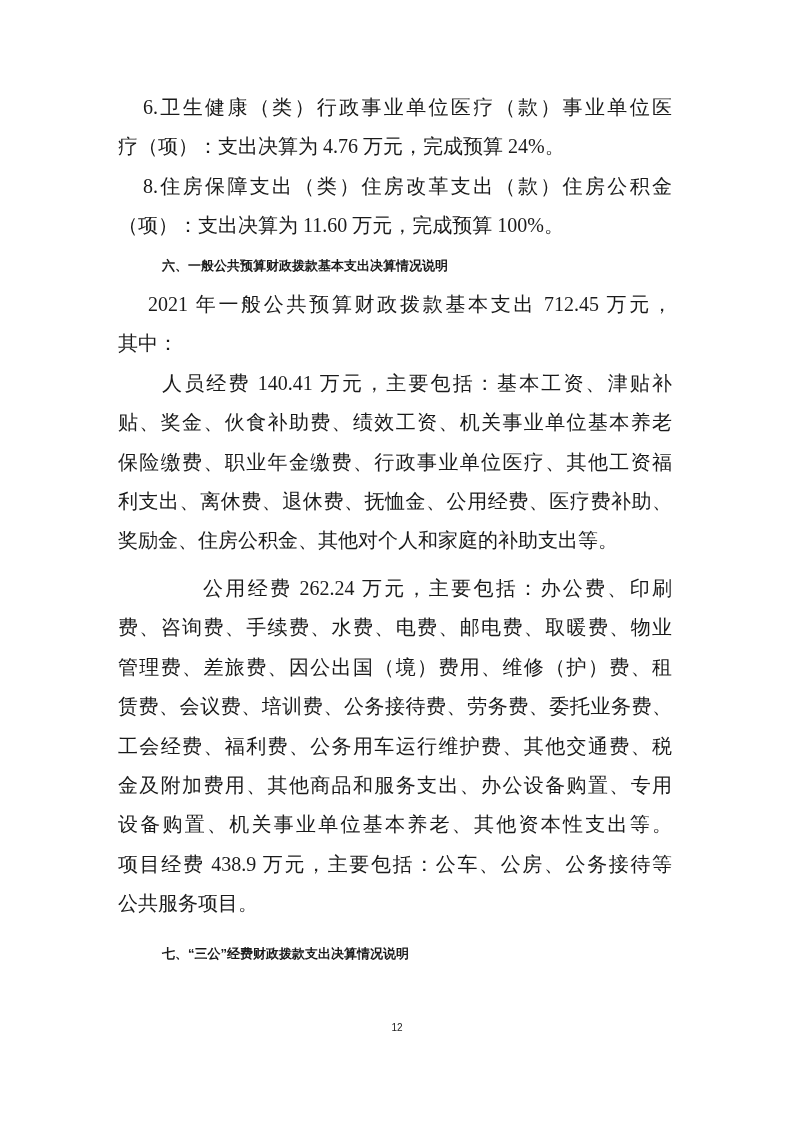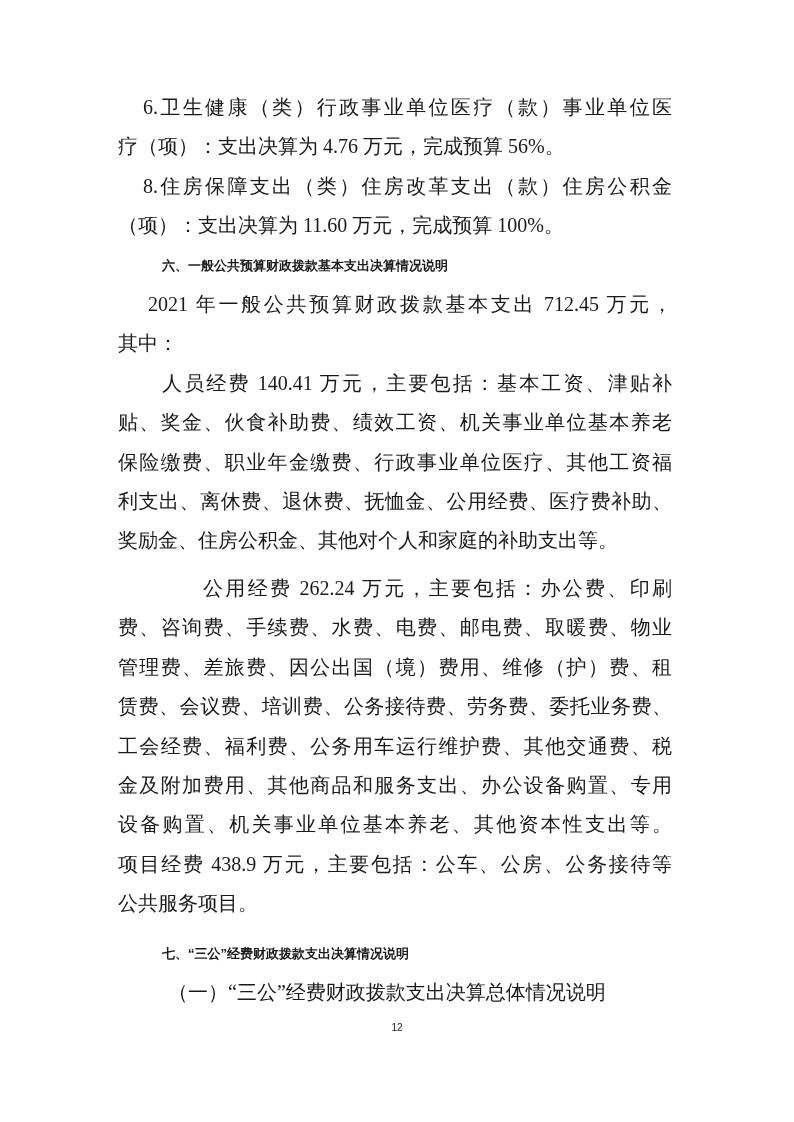--- a/index.html
+++ b/index.html
@@ -48,37 +48,36 @@
     font-size: 10px;
     color: #1a1a1a;
   }
 </style>
 </head>
 <body>
 
 <div class="page">
   <div class="content">
       <div class="line fill" style="padding-left: 25px;">6.卫生健康（类）行政事业单位医疗（款）事业单位医</div>
-      <div class="line">疗（项）：支出决算为 4.76 万元，完成预算 56%。</div>
+      <div class="line">疗（项）：支出决算为 4.76 万元，完成预算 24%。</div>
       <div class="line fill" style="padding-left: 25px;">8.住房保障支出（类）住房改革支出（款）住房公积金</div>
       <div class="line">（项）：支出决算为 11.60 万元，完成预算 100%。</div>
       <div class="line heading" style="padding-left: 44px;">六、一般公共预算财政拨款基本支出决算情况说明</div>
       <div class="line fill" style="padding-left: 30px;">2021 年一般公共预算财政拨款基本支出 712.45 万元，</div>
       <div class="line">其中：</div>
       <div class="line fill" style="padding-left: 44px;">人员经费 140.41 万元，主要包括：基本工资、津贴补</div>
       <div class="line fill">贴、奖金、伙食补助费、绩效工资、机关事业单位基本养老</div>
       <div class="line fill">保险缴费、职业年金缴费、行政事业单位医疗、其他工资福</div>
       <div class="line fill">利支出、离休费、退休费、抚恤金、公用经费、医疗费补助、</div>
       <div class="line">奖励金、住房公积金、其他对个人和家庭的补助支出等。</div>
       <div class="line fill" style="padding-left: 85px; margin-top: 8px;">公用经费 262.24 万元，主要包括：办公费、印刷</div>
       <div class="line fill">费、咨询费、手续费、水费、电费、邮电费、取暖费、物业</div>
       <div class="line fill">管理费、差旅费、因公出国（境）费用、维修（护）费、租</div>
       <div class="line fill">赁费、会议费、培训费、公务接待费、劳务费、委托业务费、</div>
       <div class="line fill">工会经费、福利费、公务用车运行维护费、其他交通费、税</div>
       <div class="line fill">金及附加费用、其他商品和服务支出、办公设备购置、专用</div>
       <div class="line fill">设备购置、机关事业单位基本养老、其他资本性支出等。</div>
       <div class="line fill">项目经费 438.9 万元，主要包括：公车、公房、公务接待等</div>
       <div class="line">公共服务项目。</div>
       <div class="line heading" style="padding-left: 44px; margin-top: 10px;">七、“三公”经费财政拨款支出决算情况说明</div>
-      <div class="line" style="padding-left: 50px;">（一）“三公”经费财政拨款支出决算总体情况说明</div>
     </div>
   <div class="pagenum">12</div>
 </div>
 
 </body></html>

